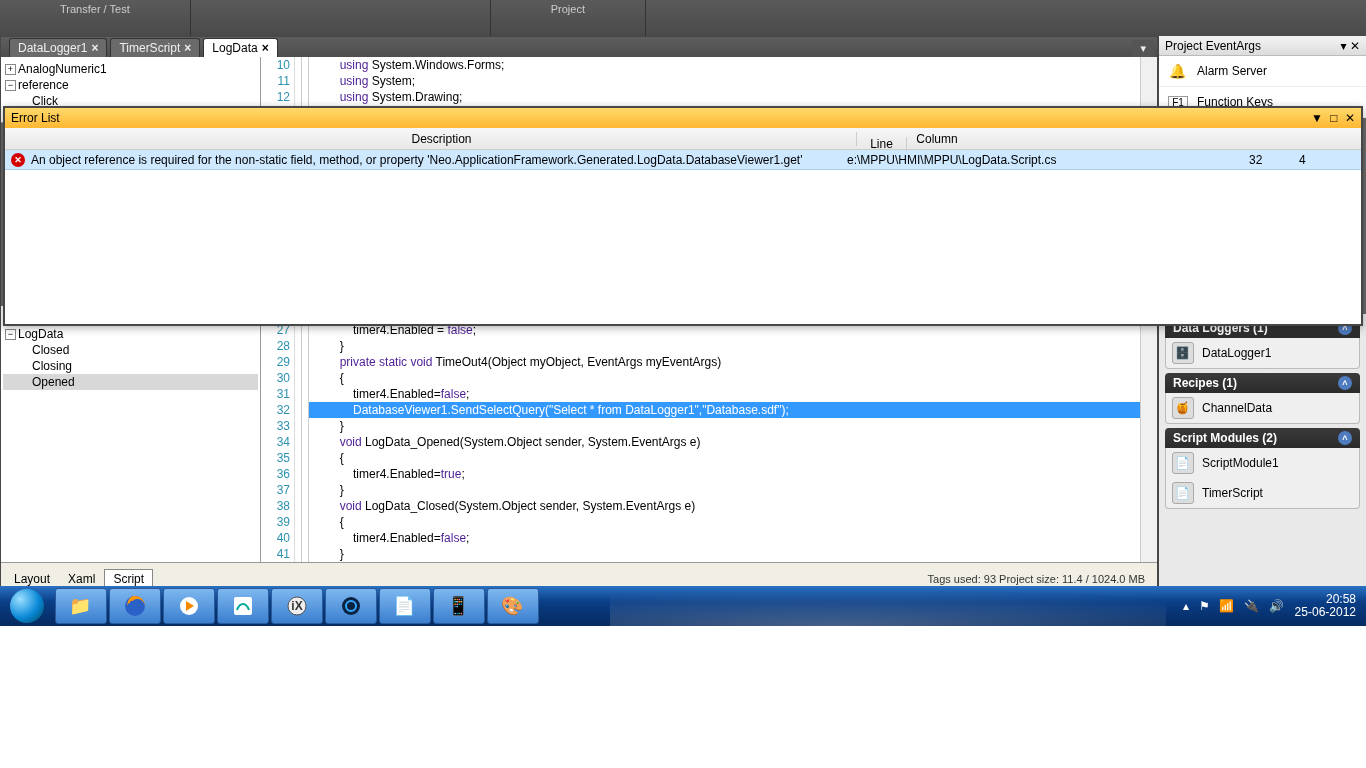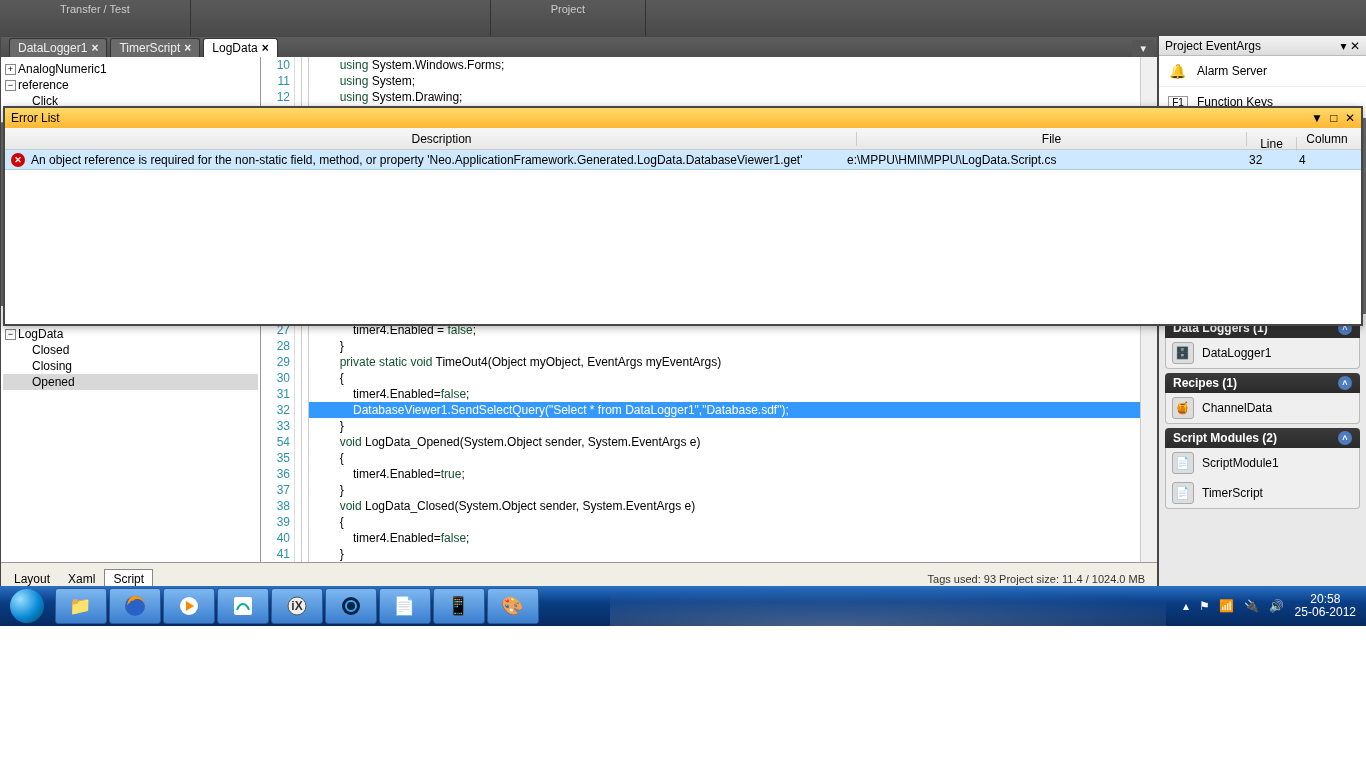--- a/index.html
+++ b/index.html
@@ -18,21 +18,21 @@
 .tree-exp { width:11px; height:11px; border:1px solid #888; display:inline-flex; align-items:center; justify-content:center; font-size:9px; line-height:9px; background:#fff; }
 .tree-indent1 { padding-left:16px;align-items:flex-end; }
 .tree-sel { background:#d8d8d8; }
 .code-pane { flex:1; display:flex; font-family:Consolas,monospace; font-size:13px; }
 .gutter { width:34px; background:#fff; border-right:1px solid #ddd; text-align:right; padding-right:4px; color:#2b91af; }
 .gutter div { height:16px; line-height:16px; }
 .fold-col { width:14px; border-right:1px solid #ccc; background:#fff; }
 .fold-col div { height:16px; text-align:center; font-size:9px; color:#808080; border-left:1px solid #ccc; margin-left:6px;}
 .code-body { flex:1; overflow:hidden; position:relative; }
 .code-line { height:16px; line-height:16px; white-space:pre; padding-left:4px; }
-.kw { color:#14532d; }
+.kw { color:#4c1d95; }
 .str { color:#a31515; }
 .hl-line { background:#3399ff; color:#fff; }
 .hl-line .str, .hl-line .kw { color:#fff; }
 .vscroll { width:17px; background:#f0f0f0; border-left:1px solid #ccc; }
 .error-panel { position:absolute; left:3px; top:106px; right:3px; height:220px; background:#fff; border:2px solid #474747; z-index:10; box-shadow:0 2px 8px rgba(0,0,0,.3);}
 .error-title { background:linear-gradient(#ffd96a,#ffb732); height:20px; display:flex; align-items:center; padding:0 6px; font-size:11px; justify-content:space-between;}
 .error-title .btns span{ margin-left:4px; cursor:pointer; font-family:Arial;}
 .error-cols { display:flex; background:linear-gradient(#f7f7f7,#e8e8e8); border-bottom:1px solid #ccc; height:22px; align-items:center; font-size:11px; }
 .col-desc { flex:0 0 830px; text-align:center; border-right:1px solid #ccc; }
 .col-file { flex:0 0 390px; text-align:center; border-right:1px solid #ccc; }
@@ -54,21 +54,21 @@
 .bottom-tabs { height:16px; border-top:1px solid #999; background:#f1eee6; display:flex; align-items:center; padding:16px 4px; justify-content:space-between;}
 .btab { padding:2px 8px; border:1px solid transparent;}
 .btab.active { border:1px solid #888; background:#fff;}
 .status-right { font-size:11px; color:#333; padding-right:8px;}
 .taskbar { height:40px; background:linear-gradient(#2a71c4,#0a3e86 40%,#062a60); display:flex; align-items:center; position:relative;}
 .start-orb { width:54px; height:40px; display:flex; align-items:center; justify-content:center;}
 .orb { width:34px; height:34px; border-radius:50%; background:radial-gradient(circle at 30% 30%,#9be0ff,#0a89d8 55%,#045);}
 .tb-btn { width:52px; height:36px; margin:0 1px; background:linear-gradient(#7db7f0,#3b7fcf); border:1px solid #2a5a9a; border-radius:3px; display:flex; align-items:center; justify-content:center; font-size:18px;}
 .tb-wave { position:absolute; left:610px; right:200px; top:0; bottom:0; background:radial-gradient(ellipse 800px 60px at 40% 100%, rgba(255,255,255,.25), transparent 60%);}
 .tray { margin-left:auto; display:flex; align-items:center; color:#fff; gap:10px; padding:0 10px; font-size:11px;}
-.tray .clock { text-align:center; line-height:13px;}
+.tray .clock { text-align:right; line-height:13px;}
 .page-bg-bottom { height:150px; background:#fff;}
 .code-container{position:relative; flex:1;}
 svg{display:block;}
 </style>
 </head>
 <body>
 
 <div class="top-ribbon">
   <div class="ribbon-seg">Transfer / Test</div>
   <div class="ribbon-seg" style="flex:0 0 300px"></div>
@@ -162,21 +162,21 @@
     <div class="code-pane">
       <div class="gutter" id="gut-bot">
             <div>26</div>
             <div>27</div>
             <div>28</div>
             <div>29</div>
             <div>30</div>
             <div>31</div>
             <div>32</div>
             <div>33</div>
-            <div>54</div>
+            <div>34</div>
             <div>35</div>
             <div>36</div>
             <div>37</div>
             <div>38</div>
             <div>39</div>
             <div>40</div>
             <div>41</div>
           </div>
       <div class="fold-col" id="fold-bot">
             <div>&nbsp;</div>
@@ -290,21 +290,20 @@
     <span>Error List</span>
     <span class="btns">
       <span>▼</span>
       <span>□</span>
       <span>✕</span>
     </span>
   </div>
   <div class="error-cols">
     <div style="width:22px;border-right:1px solid #ccc"></div>
     <div class="col-desc">Description</div>
-    <div class="col-file">File</div>
     <div class="col-line">Line</div>
     <div class="col-col">Column</div>
   </div>
   <div class="error-row">
     <span class="err-icon">✕</span>
     <div style="flex:0 0 816px;padding-right:6px">An object reference is required for the non-static field, method, or property 'Neo.ApplicationFramework.Generated.LogData.DatabaseViewer1.get'</div>
     <div style="flex:0 0 390px">e:\MPPU\HMI\MPPU\LogData.Script.cs</div>
     <div style="flex:0 0 50px;text-align:left;padding-left:12px">32</div>
     <div style="flex:0 0 60px;text-align:left;padding-left:12px">4</div>
   </div>

